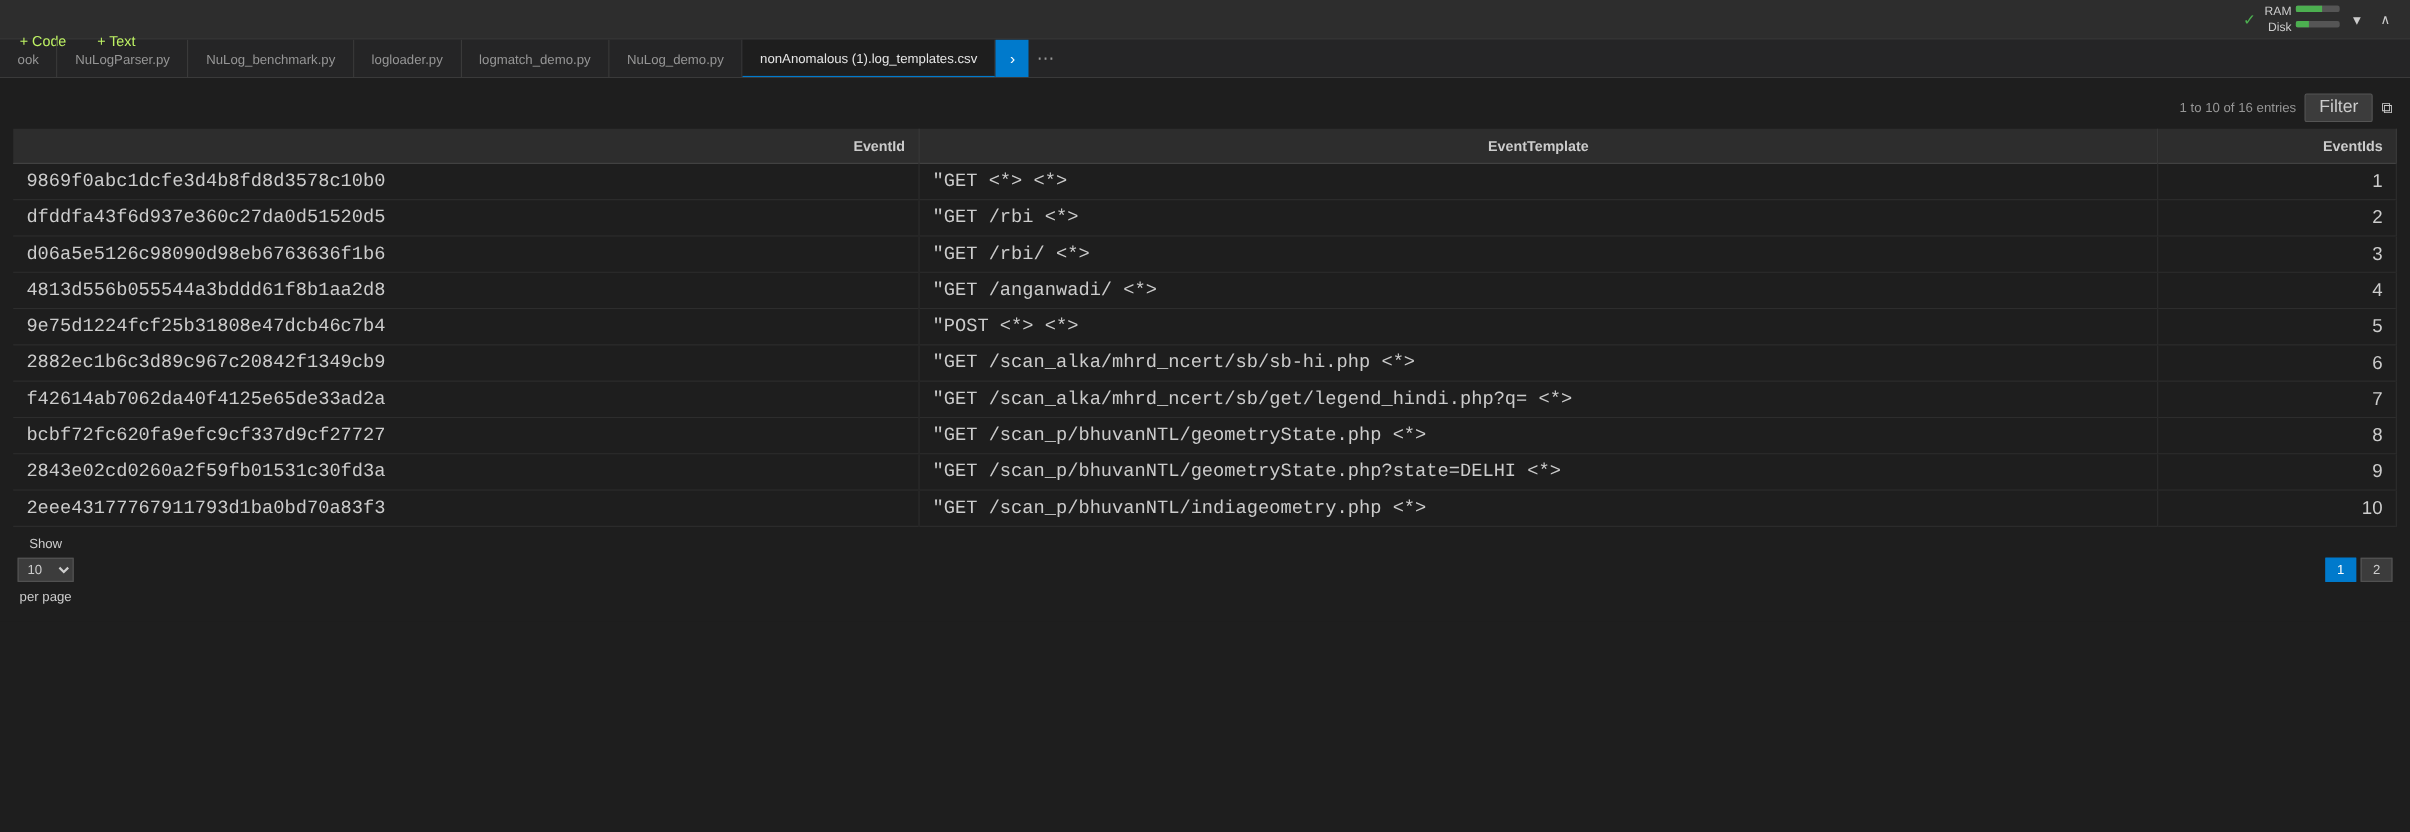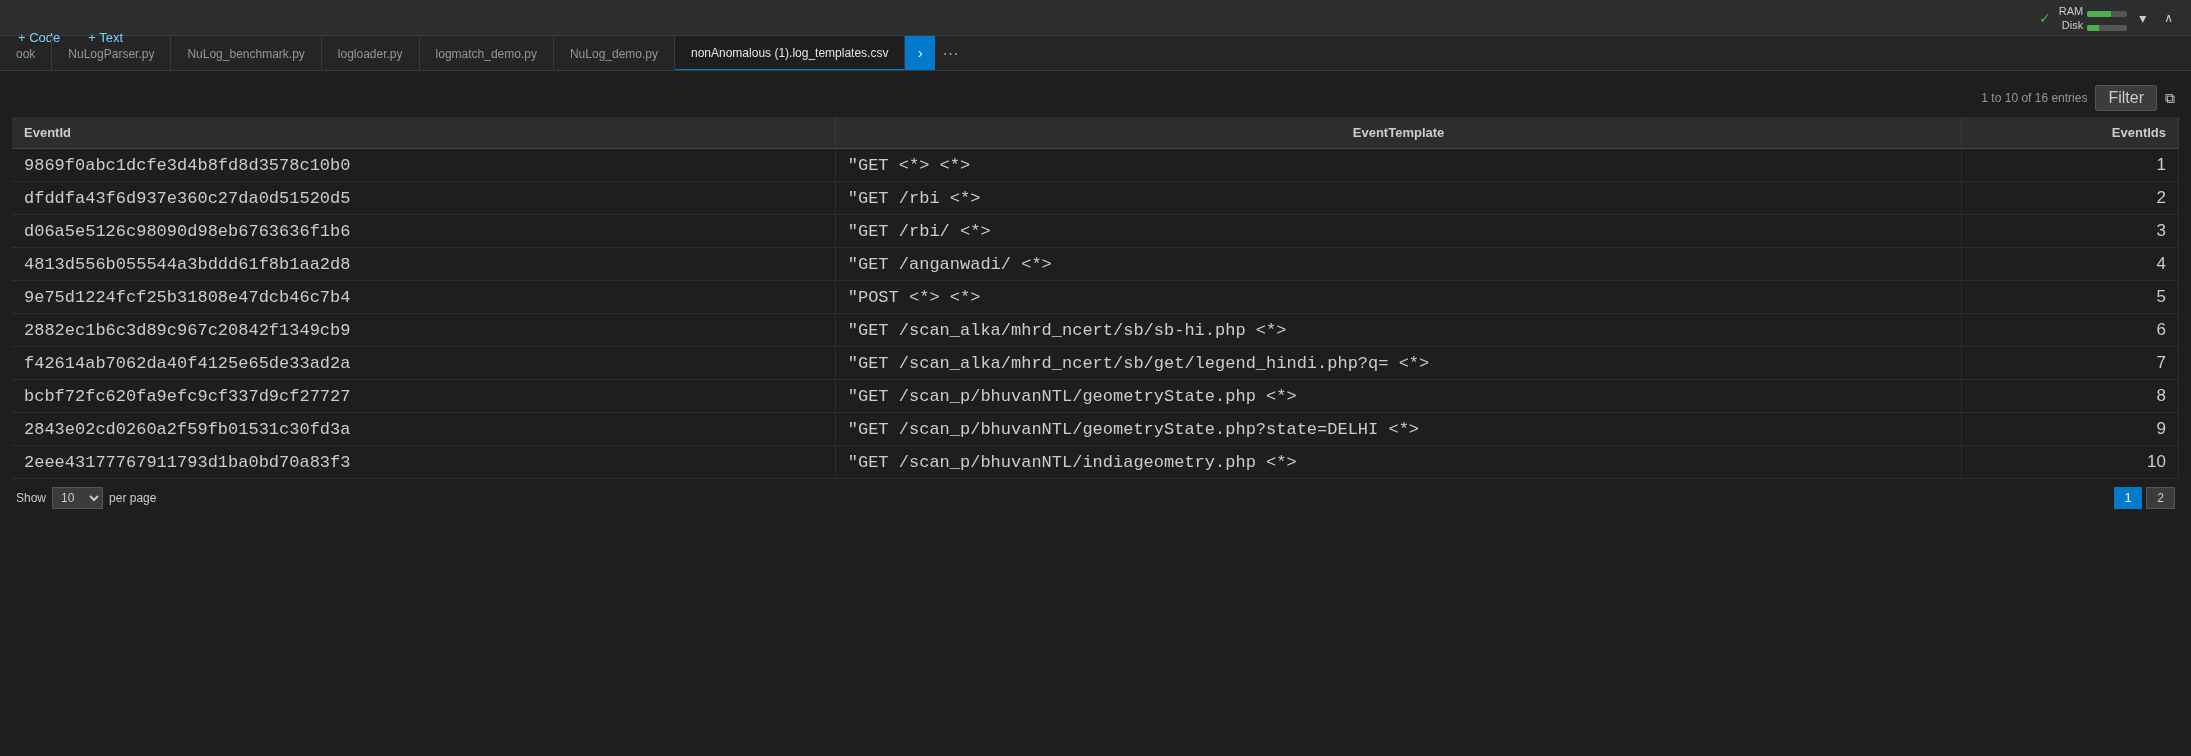--- a/index.html
+++ b/index.html
@@ -18,21 +18,21 @@
       background: #2d2d2d;
       border-bottom: 1px solid #3a3a3a;
       padding: 0 12px;
       height: 36px;
       gap: 16px;
     }
     .toolbar-btn {
       display: flex;
       align-items: center;
       gap: 4px;
-      color: #7dd3fc;
+      color: #bef264;
       cursor: pointer;
       font-size: 13px;
       background: none;
       border: none;
       padding: 4px 6px;
       margin-top: 40px;
     }
     .toolbar-spacer { flex: 1; }
     .toolbar-right {
       display: flex;
@@ -42,21 +42,21 @@
       color: #cccccc;
     }
     .ram-disk-container {
       display: flex;
       flex-direction: column;
       gap: 2px;
       align-items: flex-end;
     }
     .ram-row, .disk-row {
       display: flex;
-      align-items: flex-end;
+      align-items: flex-start;
       gap: 4px;
       font-size: 11px;
     }
     .progress-bar-small {
       width: 40px;
       height: 6px;
       background: #555;
       border-radius: 2px;
       overflow: hidden;
     }
@@ -180,21 +180,21 @@
       background: #2d2d2d;
       border-bottom: 1px solid #444;
     }
     .data-table th {
       padding: 8px 12px;
       text-align: left;
       font-weight: 600;
       color: #cccccc;
       border-right: 1px solid #3a3a3a;
     }
-    .data-table th.col-eventid { width: 38%; text-align: left; }
+    .data-table th.col-eventid { width: 38%; text-align: right; }
     .data-table th.col-template { width: 52%; text-align: center; }
     .data-table th.col-eventids { width: 10%; text-align: right; }
 
     .data-table tbody tr {
       border-bottom: 1px solid #2d2d2d;
     }
     .data-table td {
       padding: 6px 12px;
       color: #cccccc;
       border-right: 1px solid #2d2d2d;
@@ -212,20 +212,21 @@
       align-items: center;
       justify-content: space-between;
       padding: 8px 4px;
       font-size: 12px;
       color: #cccccc;
     }
     .per-page-left {
       display: flex;
       align-items: center;
       gap: 6px;
+      flex-direction: column;
     }
     .per-page-select {
       background: #3c3c3c;
       border: 1px solid #555;
       color: #cccccc;
       padding: 2px 4px;
       font-size: 12px;
       cursor: pointer;
     }
     .pagination-right {

